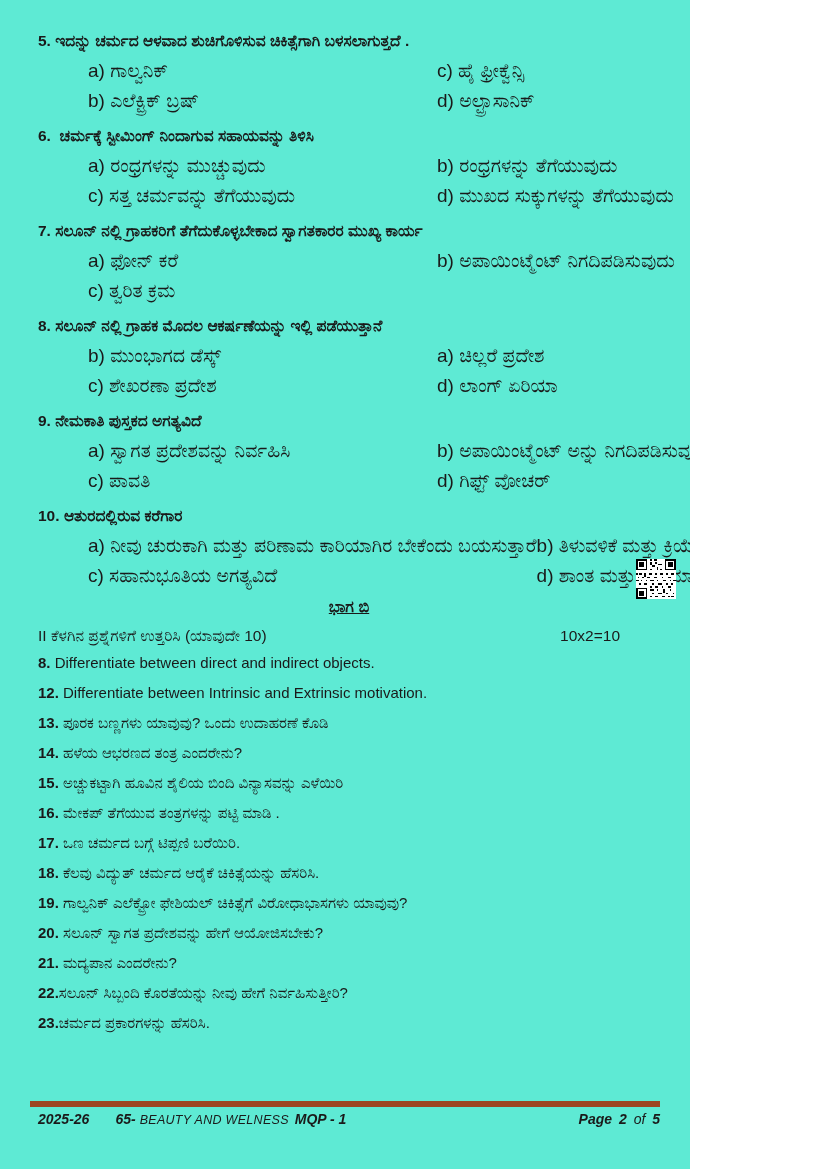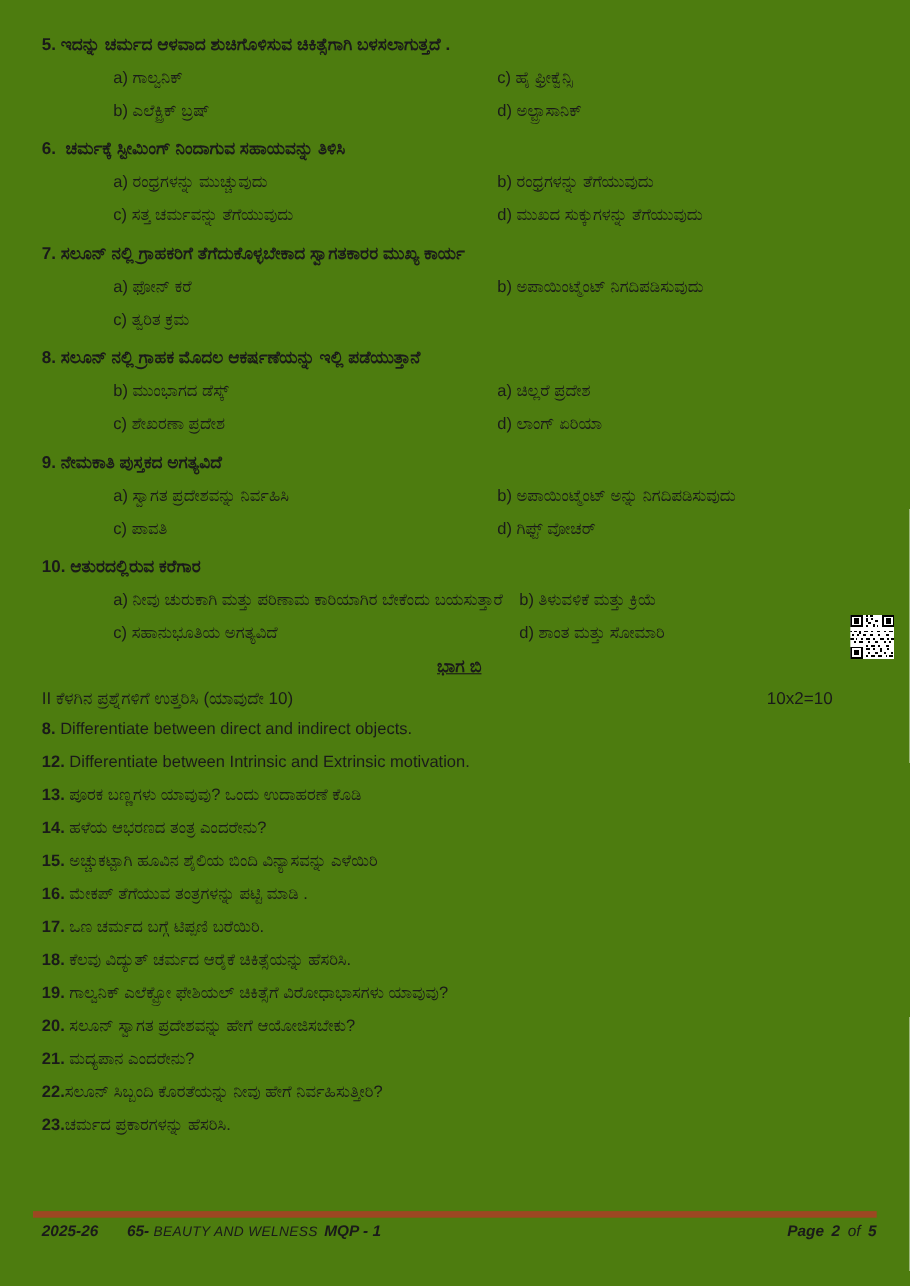--- a/index.html
+++ b/index.html
@@ -4,45 +4,44 @@
 <style>
   * { margin: 0; padding: 0; box-sizing: border-box; }
   html, body { background: #ffffff; }
   body {
     font-family: "Liberation Sans", "DejaVu Sans", sans-serif;
     color: #1a1a1a;
     -webkit-font-smoothing: antialiased;
   }
   .page {
     position: relative;
-    width: 827px;
+    width: 690px;
     height: 1169px;
-    background: #4d7c0f;
+    background: #5eead4;
     padding: 26px 30px 0 38px;
     overflow: hidden;
   }
   
   .mcq { margin-bottom: 5px; }
   .q-line {
     font-size: 15.5px;
     font-weight: 700;
     line-height: 30px;
     white-space: nowrap;
   }
   .opts {
     margin-left: 50px;
     display: grid;
     grid-template-columns: 349px 1fr;
   }
   .opts.single { grid-template-columns: 1fr 1fr; }
   .opt {
-    font-size: 15px;
+    font-size: 19px;
     line-height: 30px;
     white-space: nowrap;
-    margin-left: 15px;
   }
   
   .part-heading {
     text-align: center;
     font-size: 16px;
     font-weight: 700;
     text-decoration: underline;
     line-height: 22px;
     margin: 0 0 6px 0;
   }

